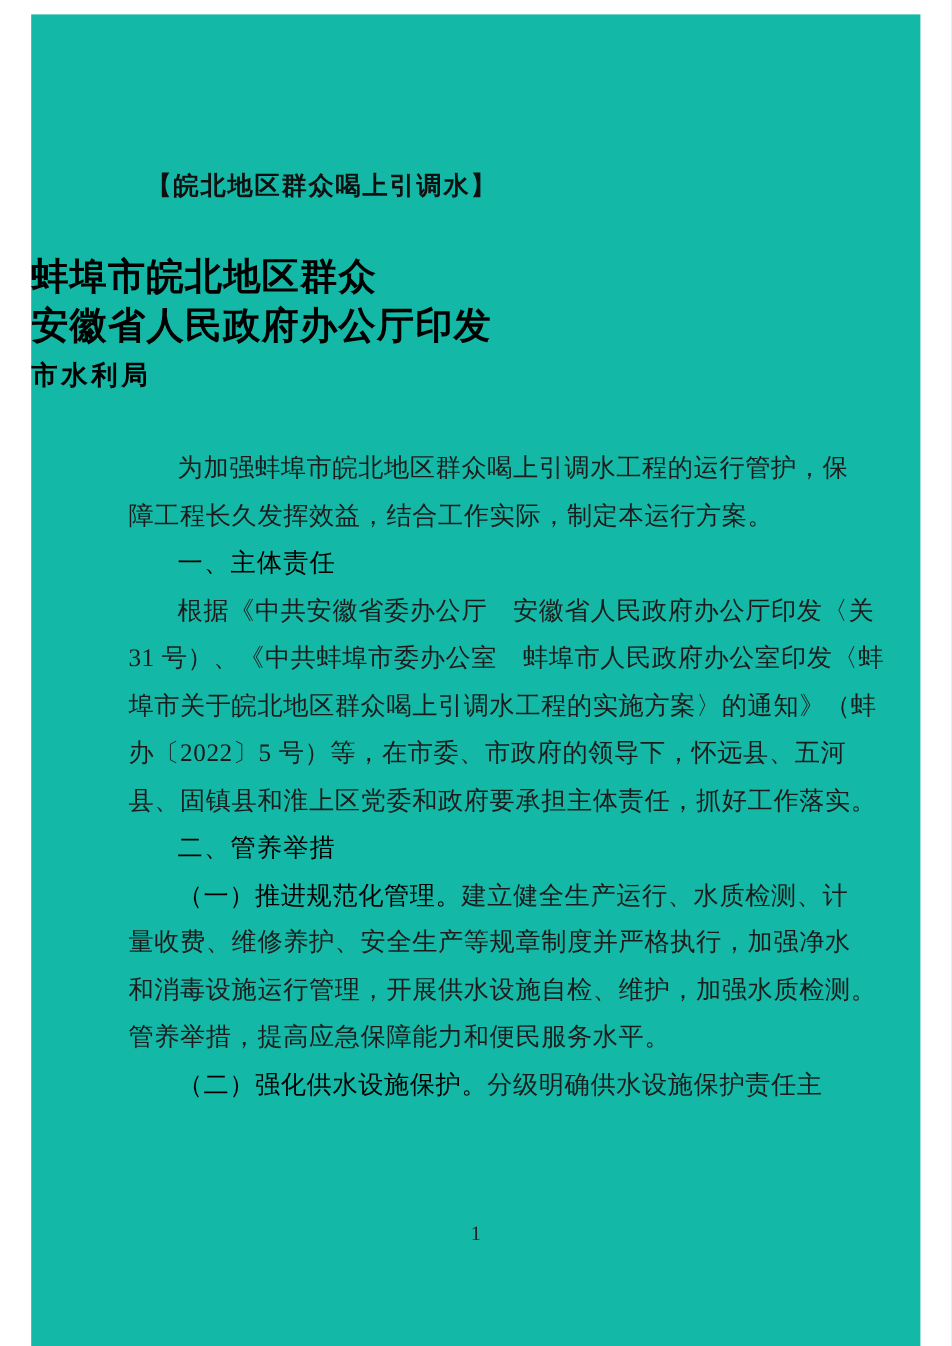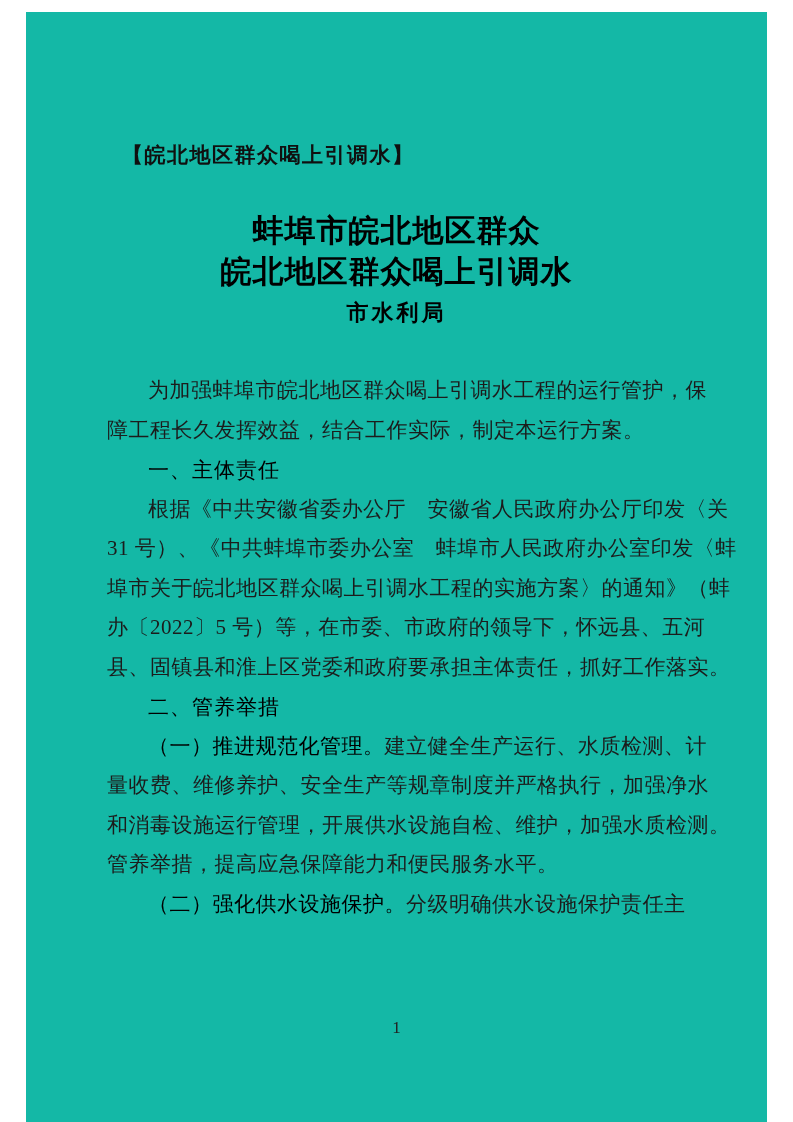--- a/index.html
+++ b/index.html
@@ -26,33 +26,33 @@
     font-size: 21px;
     letter-spacing: 1.5px;
     color: #101010;
     white-space: nowrap;
   }
   .title-block {
     position: absolute;
     left: 0;
     right: 0;
     top: 198px;
-    text-align: center;
+    text-align: left;
     font-weight: bold;
     font-size: 31px;
     line-height: 41px;
     letter-spacing: 1px;
     color: #000000;
   }
   .subtitle {
     position: absolute;
     left: 0;
     right: 0;
     top: 286px;
-    text-align: center;
+    text-align: left;
     font-weight: bold;
     font-size: 22px;
     letter-spacing: 3px;
     color: #000000;
   }
   .body-lines {
     position: absolute;
     left: 81px;
     top: 359px;
     width: 612px;
@@ -90,21 +90,21 @@
 </style>
 </head>
 <body>
 
 <div class="page">
 
   <div class="header-tag">【皖北地区群众喝上引调水】</div>
 
   <div class="title-block">
     <div>蚌埠市皖北地区群众</div>
-    <div>皖北地区群众喝上引调水</div>
+    <div>安徽省人民政府办公厅印发</div>
   </div>
 
   <div class="subtitle">市水利局</div>
 
   <div class="body-lines" id="body-lines">
       <div class="line body indent"><span>为加强蚌埠市皖北地区群众喝上引调水工程的运行管护，保</span></div>
       <div class="line body"><span>障工程长久发挥效益，结合工作实际，制定本运行方案。</span></div>
       <div class="line heading indent"><span class="seg-bold">一、主体责任</span></div>
       <div class="line body indent"><span>根据《中共安徽省委办公厅　安徽省人民政府办公厅印发〈关</span></div>
       <div class="line body"><span>31 号）、《中共蚌埠市委办公室　蚌埠市人民政府办公室印发〈蚌</span></div>

